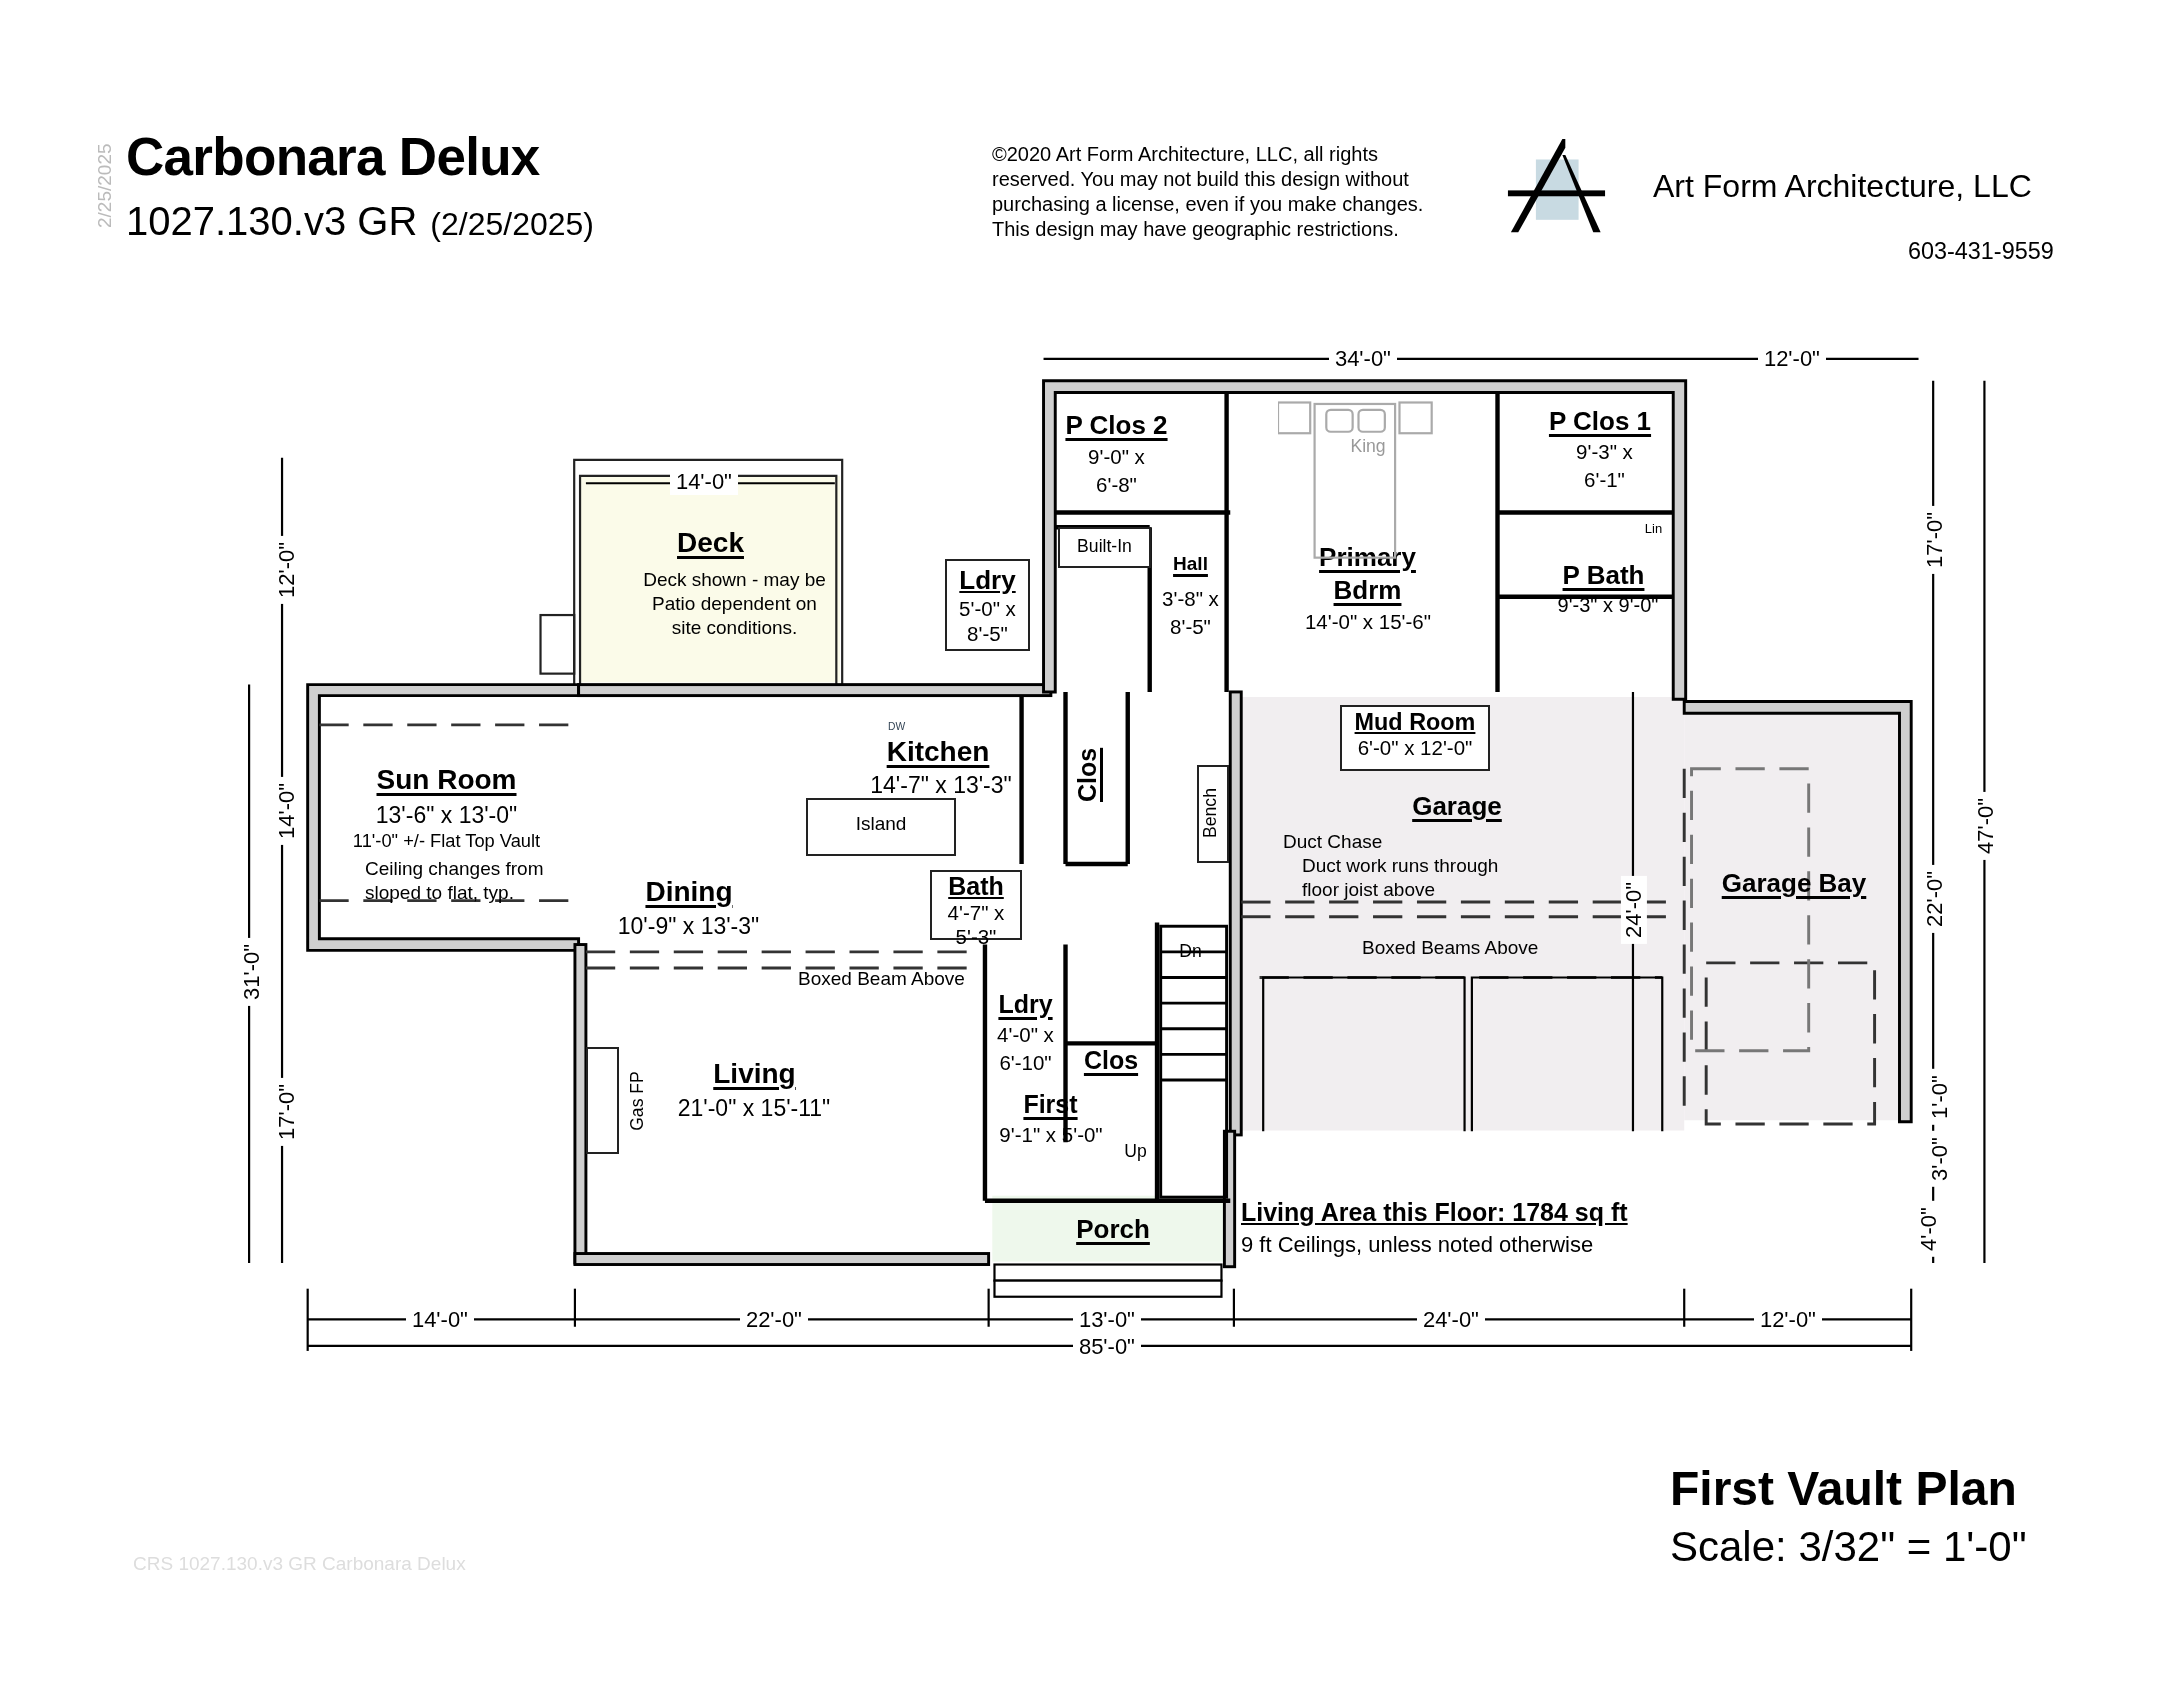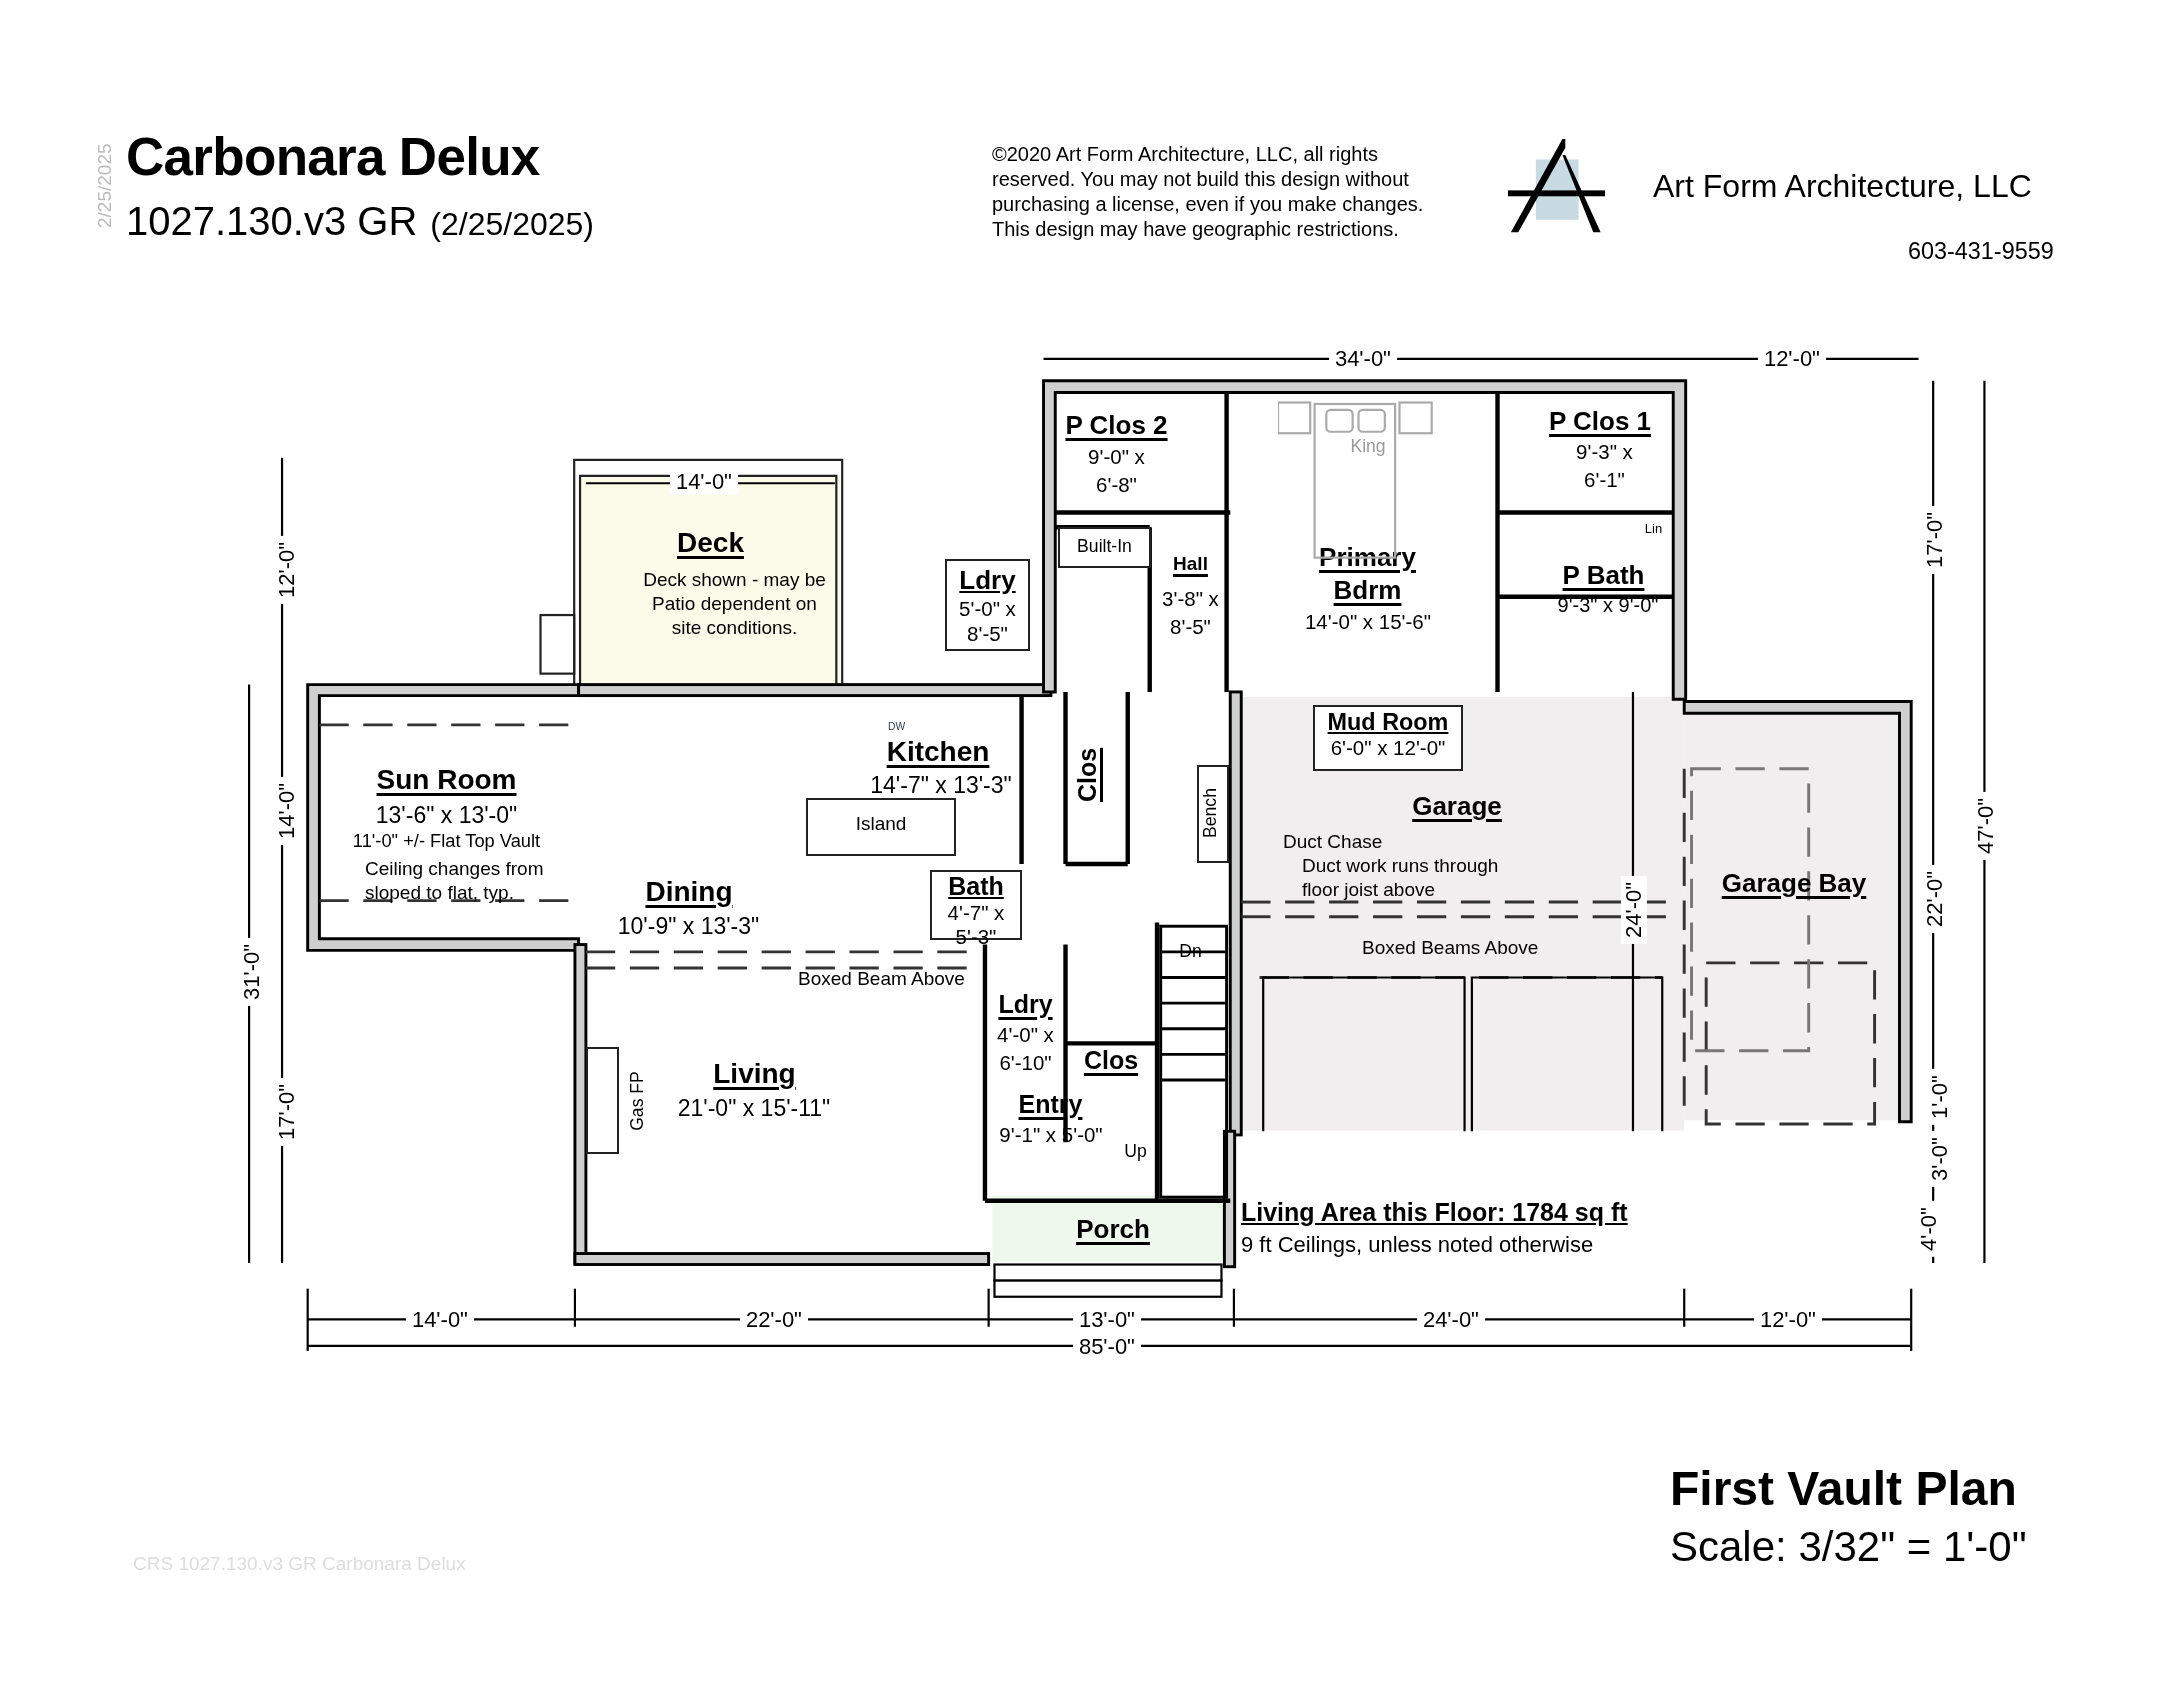--- a/index.html
+++ b/index.html
@@ -220,39 +220,39 @@
 <div class="room-label" style="left:1534px;top:406px;width:132px;font-size:26px;">P Clos 1</div>
 <div class="room-dim" style="left:1542px;top:439px;width:125px;font-size:20.5px;">9'-3" x</div>
 <div class="room-dim" style="left:1542px;top:467px;width:125px;font-size:20.5px;">6'-1"</div>
 
 <div class="room-dim" style="left:1635px;top:521px;width:37px;font-size:13px;">Lin</div>
 <div class="room-label" style="left:1545px;top:560px;width:117px;font-size:26px;">P Bath</div>
 <div class="room-dim" style="left:1542px;top:593px;width:132px;font-size:20px;">9'-3" x 9'-0"</div>
 
 <div class="room-label vtxt" style="left:1062px;top:762px;width:51px;font-size:25px;">Clos</div>
 
-<div class="box" style="left:1313px;top:705px;width:146px;height:62px;">
+<div class="box" style="left:1340px;top:705px;width:146px;height:62px;">
   <div style="font-size:23.4px;font-weight:bold;text-decoration:underline;margin-top:1.5px;">Mud Room</div>
   <div style="font-size:20.5px;">6'-0" x 12'-0"</div>
 </div>
 <div class="box" style="left:1197px;top:765px;width:28px;height:94px;border-width:2.2px;"></div>
 <div class="note vtxt" style="left:1186px;top:802px;font-size:17.6px;">Bench</div>
 
 <div class="box" style="left:930px;top:870px;width:88px;height:66px;">
   <div style="font-size:25px;font-weight:bold;text-decoration:underline;">Bath</div>
   <div style="font-size:20.5px;">4'-7" x 5'-3"</div>
 </div>
 
 <div class="room-label" style="left:987px;top:990px;width:77px;font-size:25px;">Ldry</div>
 <div class="room-dim" style="left:987px;top:1022px;width:77px;font-size:20.5px;">4'-0" x</div>
 <div class="room-dim" style="left:987px;top:1050px;width:77px;font-size:20.5px;">6'-10"</div>
 
 <div class="room-label" style="left:1069px;top:1046px;width:84px;font-size:25px;">Clos</div>
 
-<div class="room-label" style="left:1003px;top:1090px;width:95px;font-size:25px;">Entry</div>
+<div class="room-label" style="left:1003px;top:1090px;width:95px;font-size:25px;">First</div>
 <div class="room-dim" style="left:985px;top:1122px;width:132px;font-size:20.5px;">9'-1" x 5'-0"</div>
 
 <div class="room-dim" style="left:1172px;top:941px;width:37px;font-size:17.6px;">Dn</div>
 <div class="room-dim" style="left:1117px;top:1141px;width:37px;font-size:17.6px;">Up</div>
 
 <div class="room-label" style="left:1047px;top:1214px;width:132px;font-size:26px;">Porch</div>
 
 <div class="room-label" style="left:1384px;top:791px;width:146px;font-size:26px;">Garage</div>
 <div class="note" style="left:1283px;top:830px;">Duct Chase</div>
 <div class="note" style="left:1302px;top:854px;width:234px;">Duct work runs through floor joist above</div>

